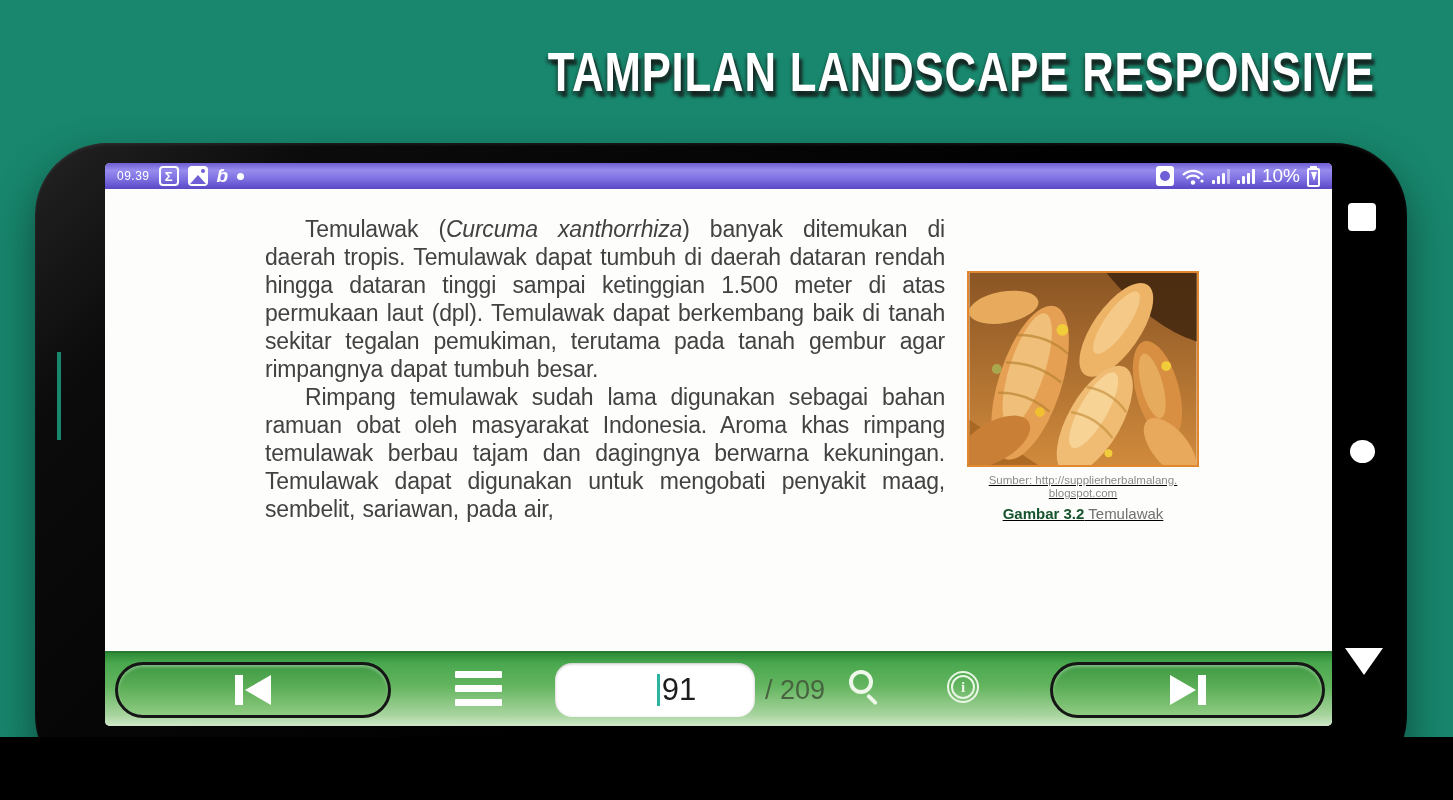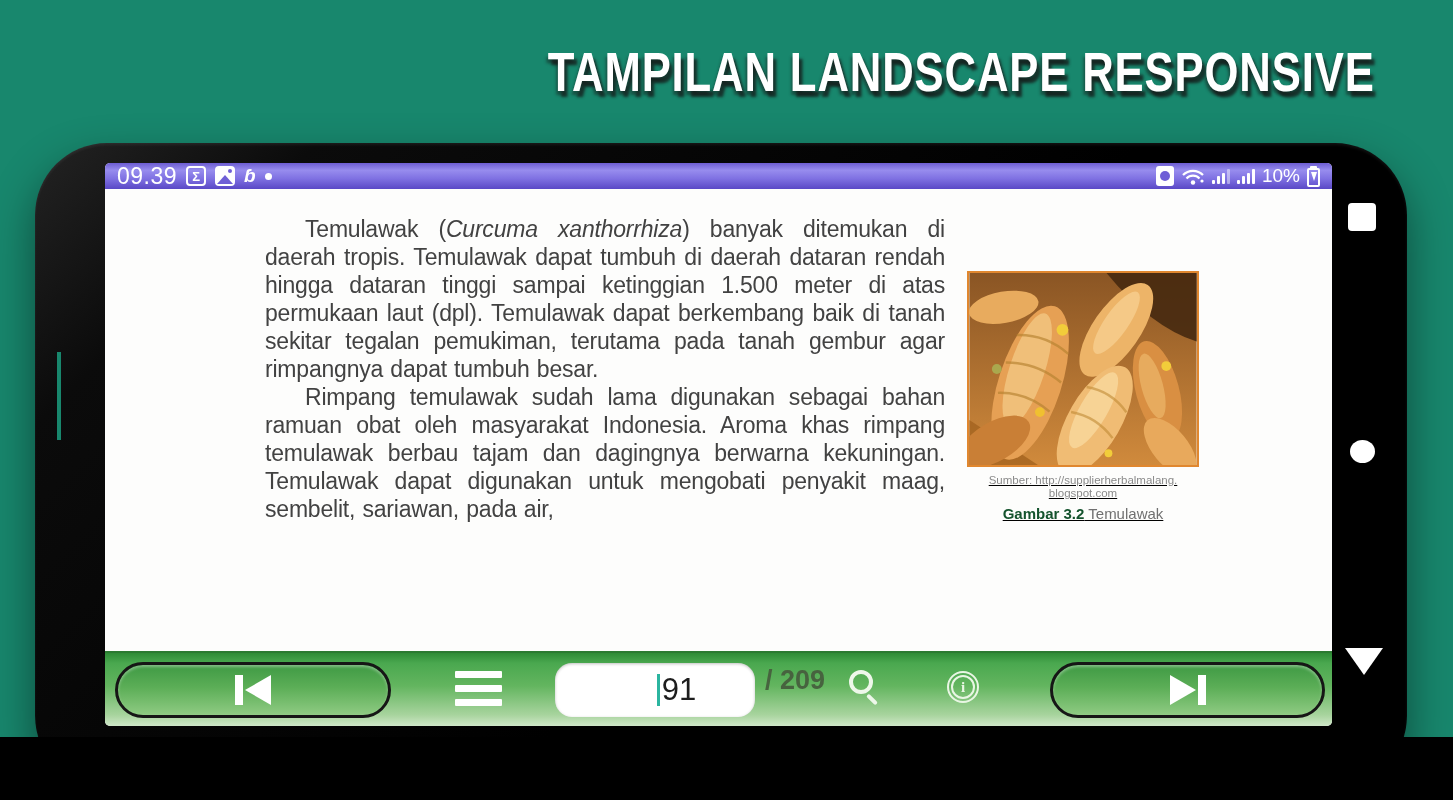--- a/index.html
+++ b/index.html
@@ -40,21 +40,21 @@
   }
 
   
   .status-bar {
     height:26px; flex:0 0 26px; display:flex; align-items:center; padding:0 12px;
     background:linear-gradient(180deg,#6d5dd2 0%, #978cee 28%, #7f71e2 60%, #5a48c6 100%);
     color:#fff; font-size:19px;
   }
   .sb-left { display:flex; align-items:center; gap:9px; }
   .sb-right { margin-left:auto; display:flex; align-items:center; gap:7px; }
-  .sb-time { font-size:23px; letter-spacing:.5px; }
+  .sb-time { font-size:12px; letter-spacing:.5px; }
   .badge-box { width:20px; height:20px; border:2px solid #fff; border-radius:4px;
                display:flex; align-items:center; justify-content:center; font-size:13px; font-weight:bold; }
   .gallery-box { width:20px; height:20px; background:#fff; border-radius:4px; position:relative; overflow:hidden; }
   .gallery-box .mtn { position:absolute; bottom:2px; left:2px; width:0; height:0;
                       border-left:8px solid transparent; border-right:8px solid transparent; border-bottom:9px solid #6f5fd6; }
   .gallery-box .sun { position:absolute; top:3px; right:3px; width:4px; height:4px; border-radius:50%; background:#6f5fd6; }
   .b-glyph { font-size:19px; font-weight:bold; font-style:italic; }
   .dot-glyph { width:7px; height:7px; border-radius:50%; background:#fff; }
 
   .vpn-badge { width:18px; height:20px; background:#fff; border-radius:3px; position:relative; }
@@ -98,21 +98,21 @@
   .pill-next { left:945px; width:275px; }
   .hamburger { position:absolute; left:350px; top:18px; width:47px; display:flex; flex-direction:column; gap:7px; cursor:pointer; }
   .hamburger i { display:block; height:7px; background:#fff; border-radius:1px; }
   .page-input {
     position:absolute; left:450px; top:10px; width:200px; height:54px; background:#fff; border-radius:17px;
     display:flex; align-items:center; justify-content:center; font-size:31px; color:#1d1d1d;
     box-shadow:inset 0 1px 3px rgba(0,0,0,.25);
     padding-left:43px;
   }
   .caret { display:inline-block; width:3px; height:32px; background:#2bb5a0; margin-right:2px; }
-  .page-total { position:absolute; left:660px; top:12px; font-size:27px; color:#47633f;font-weight:bold; }
+  .page-total { position:absolute; left:660px; top:22px; font-size:27px; color:#47633f; }
   .search-icon { position:absolute; left:744px; top:17px; width:24px; height:24px;
                  border:4px solid #eef7ea; border-radius:50%; }
   .search-icon::after { content:""; position:absolute; left:17px; top:19px; width:4px; height:13px;
                         background:#eef7ea; border-radius:2px; transform:rotate(-45deg); }
   .info-icon { position:absolute; left:842px; top:18px; width:32px; height:32px; border:2px solid #e9f6e4; border-radius:50%;
                display:flex; align-items:center; justify-content:center; }
   .info-icon .ring { width:24px; height:24px; border:2px solid #e9f6e4; border-radius:50%;
                      display:flex; align-items:center; justify-content:center;
                      color:#e9f6e4; font-size:15px; font-weight:bold; font-family:"Liberation Serif", serif; }
 </style>

